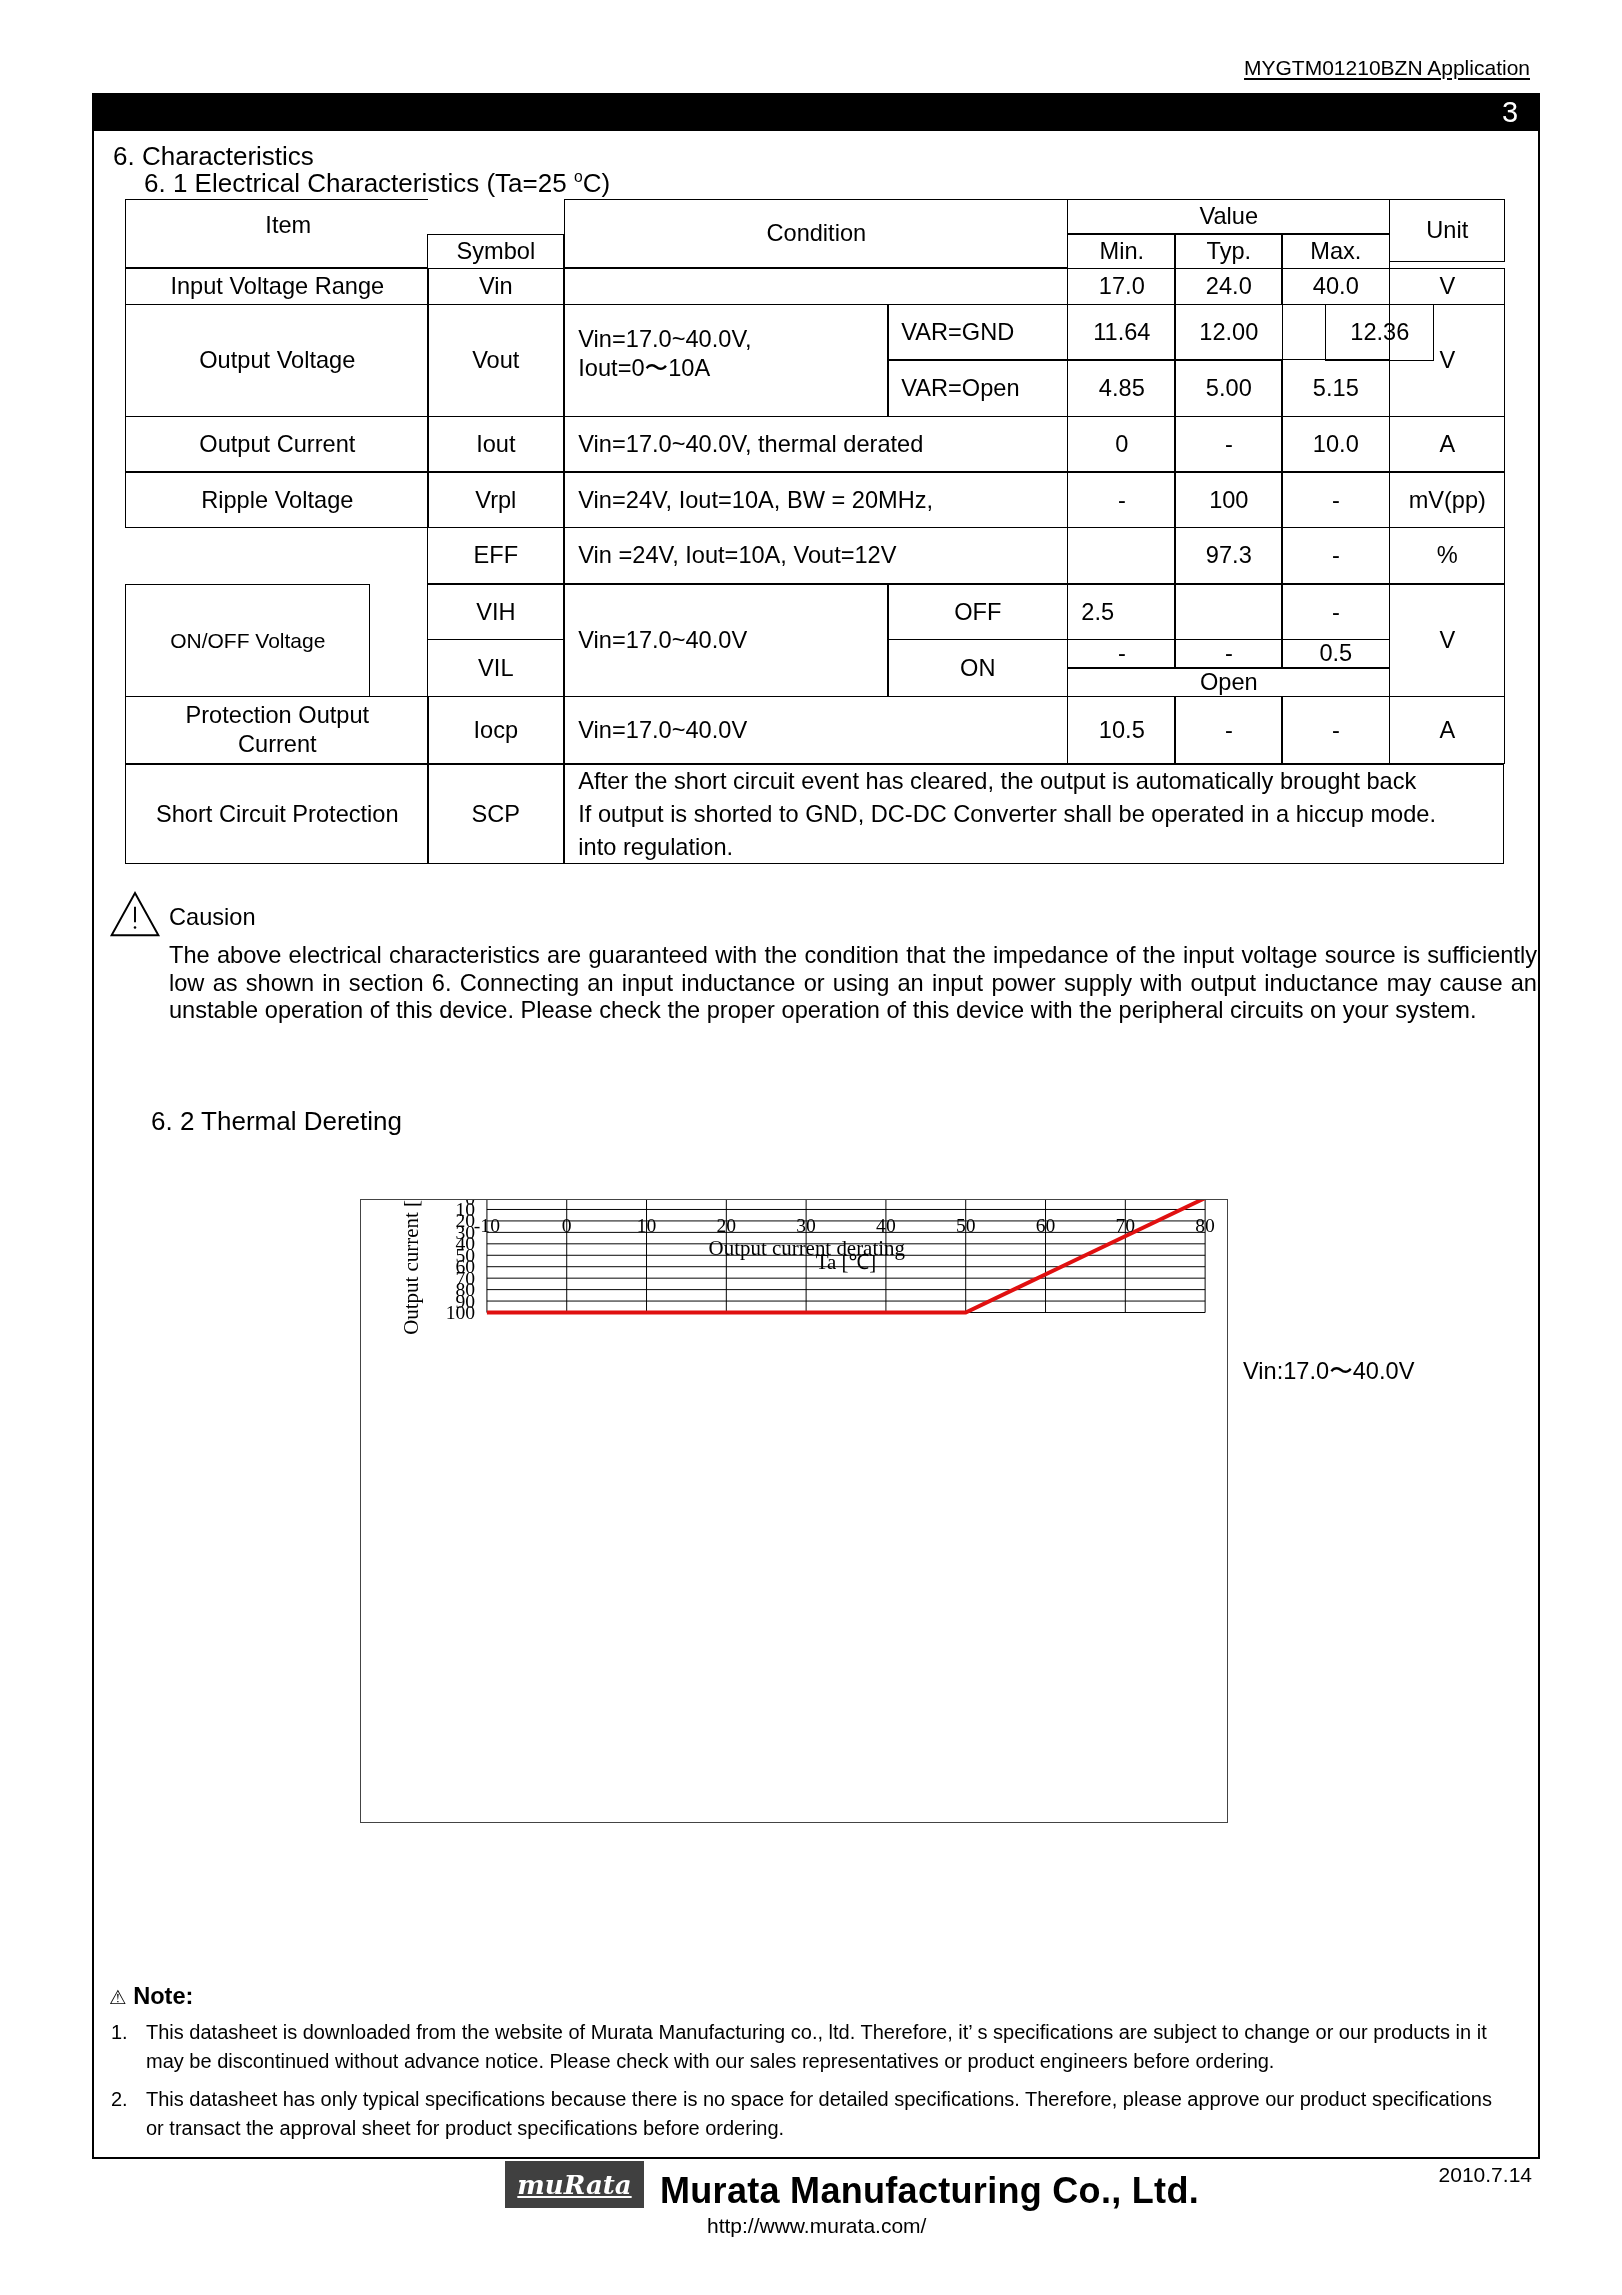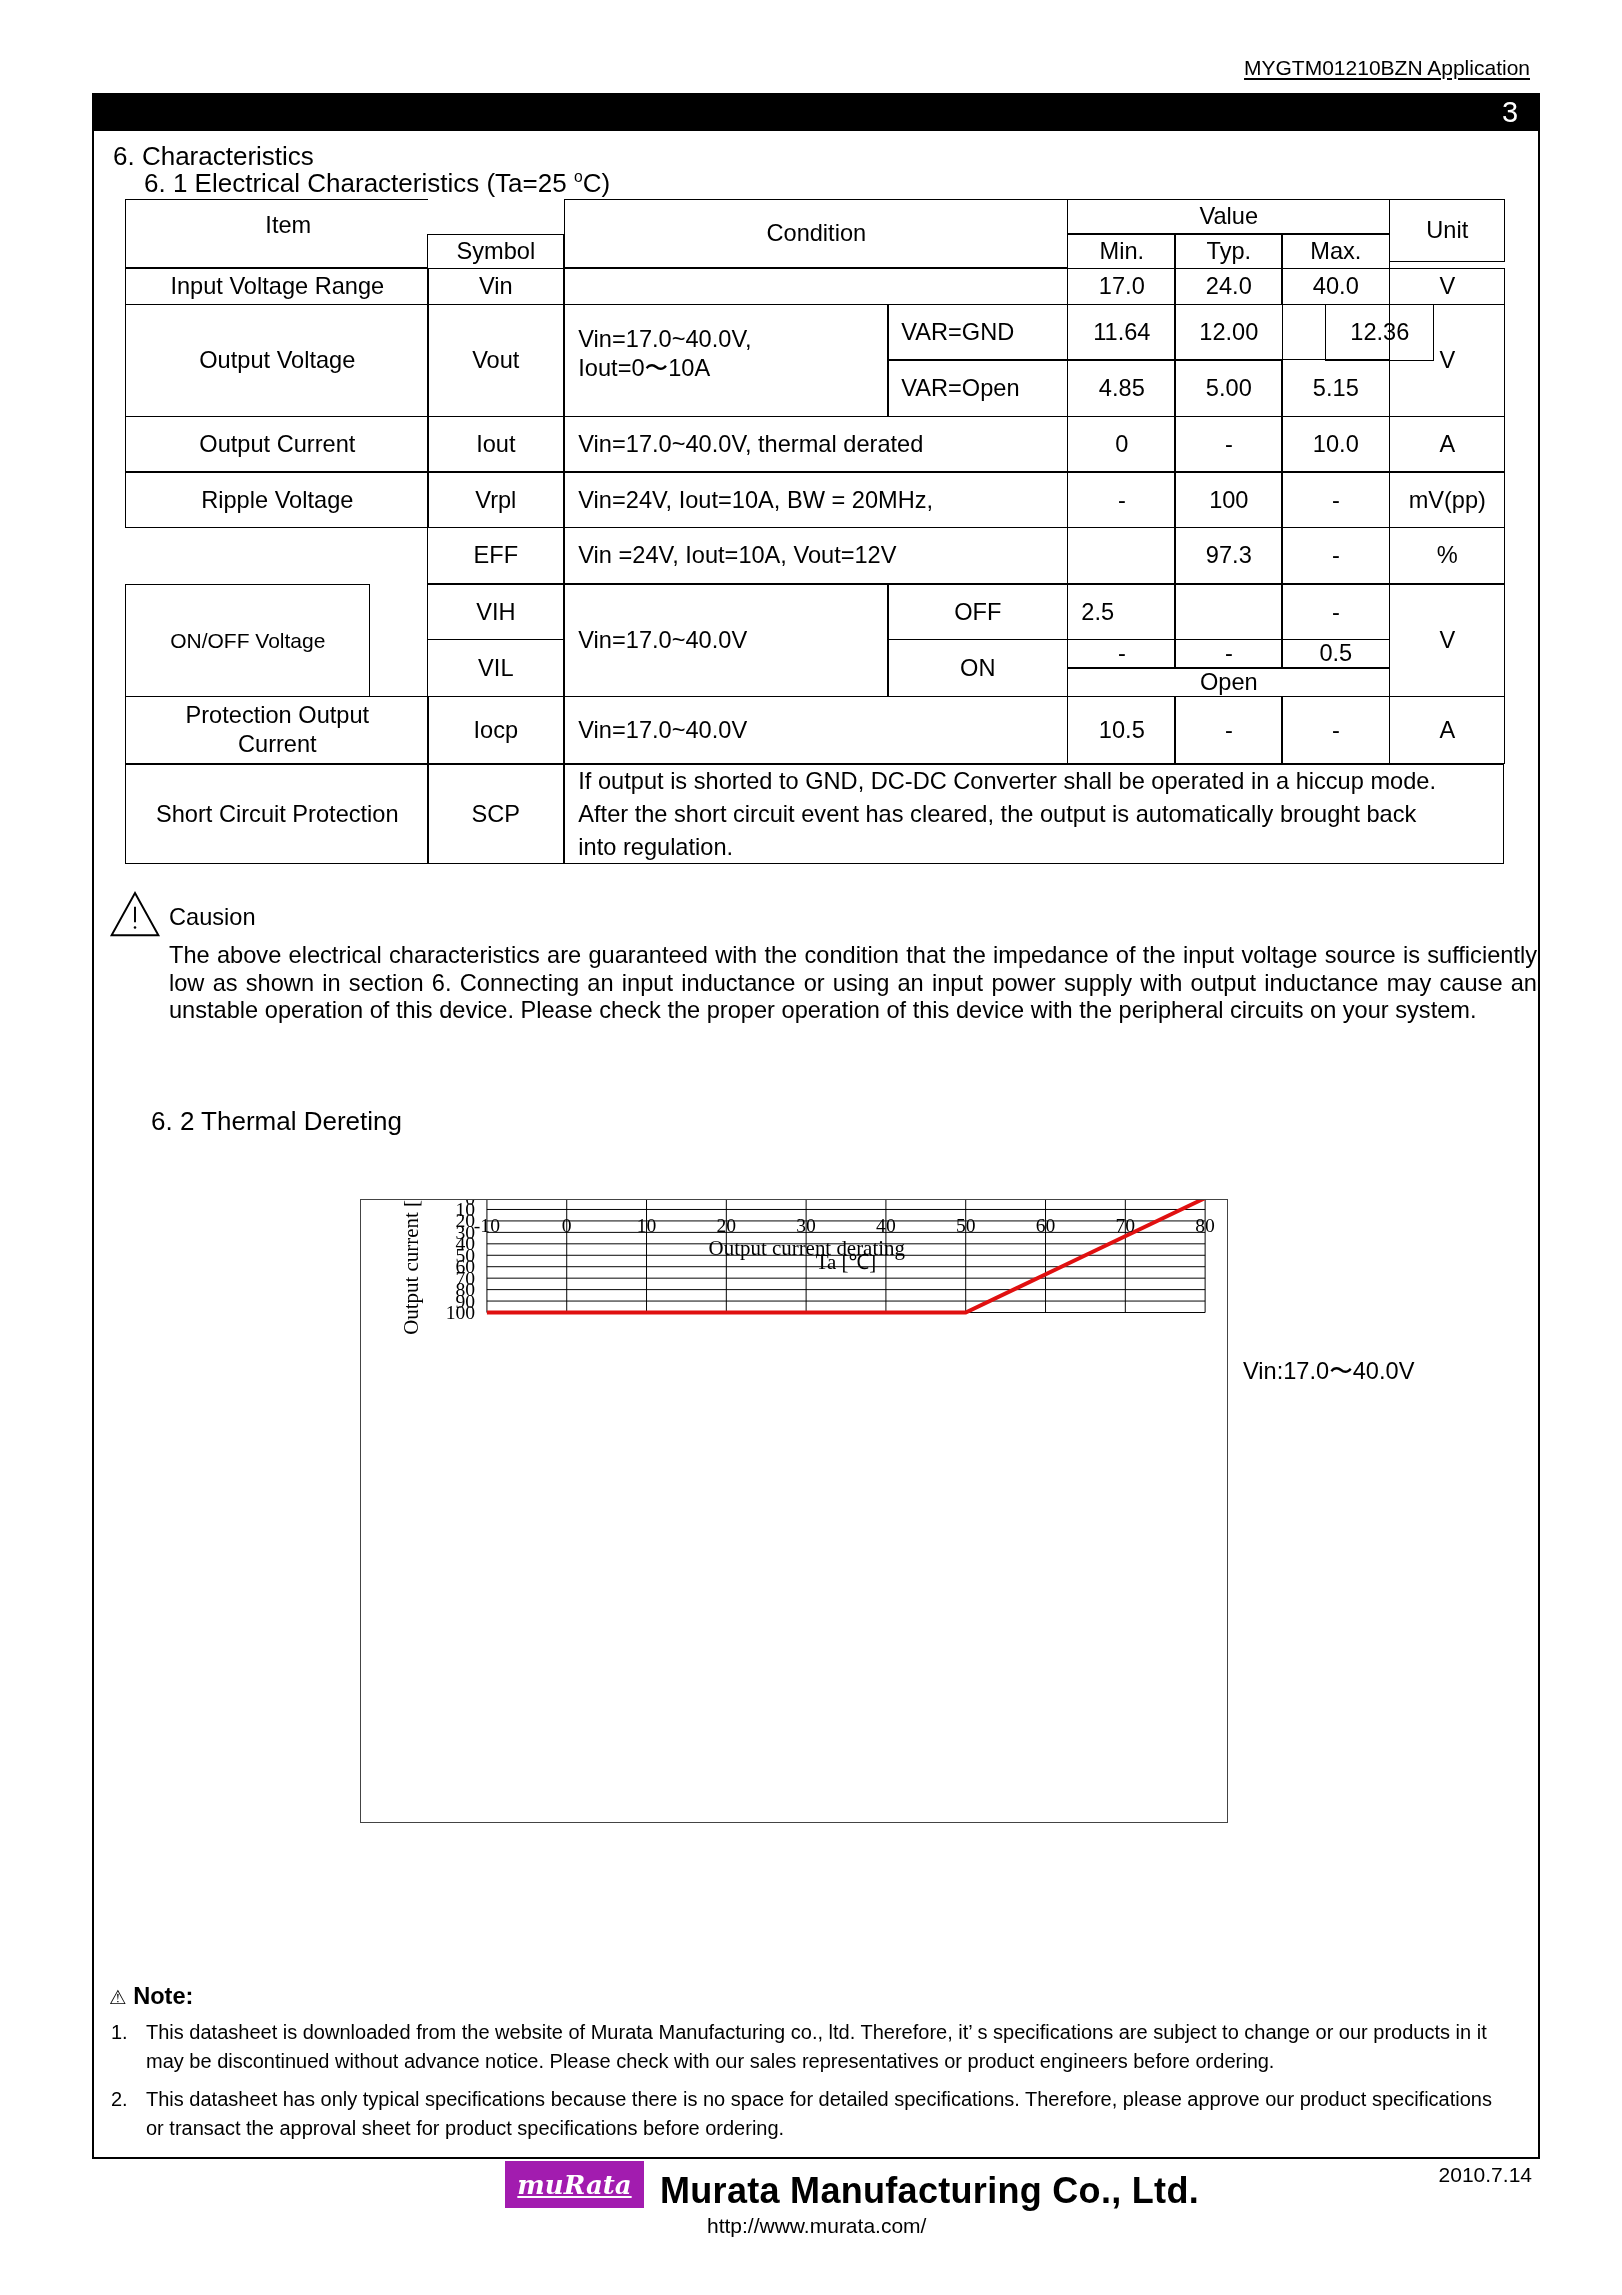--- a/index.html
+++ b/index.html
@@ -27,21 +27,21 @@
   .h62 { left:151px; top:1106px; font-size:26px; }
 
   .chart-box { left:360px; top:1199px; width:868px; height:624px; border:1.3px solid #444; box-sizing:border-box; }
   .vin-note { left:1243px; top:1355px; font-size:23.6px; }
 
   .note-head { left:109px; top:1983px; font-size:23.6px; font-weight:bold; }
   .note-list { left:111px; top:2018px; width:1400px; font-size:20px; line-height:29px; }
   .note-item { display:flex; margin-bottom:9.2px; }
   .note-num { width:35px; flex:none; }
   .date { right:90px; top:2163px; font-size:21px; }
-  .logo-box { left:505px; top:2161px; width:139px; height:47px; background:#a21caf; color:#fff;
+  .logo-box { left:505px; top:2161px; width:139px; height:47px; background:#404040; color:#fff;
               font-family:"DejaVu Serif", serif; font-style:italic; font-weight:bold; font-size:26px;
               display:flex; align-items:center; justify-content:center; text-decoration:underline; }
   .company { left:660px; top:2170px; font-size:36px; font-weight:bold; letter-spacing:0.3px; }
   .url { left:707px; top:2214px; font-size:21px; }
 </style>
 </head>
 <body>
 
 <div class="abs hdr-title">MYGTM01210BZN  Application</div>
 <div class="abs frame"></div>
@@ -134,22 +134,22 @@
   <div class="cell" style="left:302px;top:497px;width:137px;height:68px;">Iocp</div>
   <div class="cell left" style="left:439px;top:497px;width:504px;height:68px;">Vin=17.0~40.0V</div>
   <div class="cell" style="left:942px;top:497px;width:109px;height:68px;">10.5</div>
   <div class="cell" style="left:1049px;top:497px;width:109px;height:68px;">-</div>
   <div class="cell" style="left:1156px;top:497px;width:109px;height:68px;">-</div>
   <div class="cell" style="left:1264px;top:497px;width:116px;height:68px;">A</div>
 
   <div class="cell" style="left:0;top:565px;width:304px;height:100px;">Short Circuit Protection</div>
   <div class="cell" style="left:302px;top:565px;width:137px;height:100px;">SCP</div>
   <div class="cell left" style="left:439px;top:565px;width:940px;height:100px;flex-direction:column;align-items:flex-start;justify-content:center;line-height:33px;">
+    <div>After the short circuit event has cleared, the output is automatically brought back</div>
     <div>If output is shorted to GND, DC-DC Converter shall be operated in a hiccup mode.</div>
-    <div>After the short circuit event has cleared, the output is automatically brought back</div>
     <div>into regulation.</div>
   </div>
 </div>
 
 <svg class="abs caution-icon" viewBox="0 0 80 72">
   <polygon points="40,3 76,68 4,68" fill="none" stroke="#000" stroke-width="3"></polygon>
   <line x1="40" y1="24" x2="40" y2="48" stroke="#000" stroke-width="3"></line>
   <circle cx="40" cy="56" r="2" fill="#000"></circle>
 </svg>
 <div class="abs caution-title">Causion</div>

